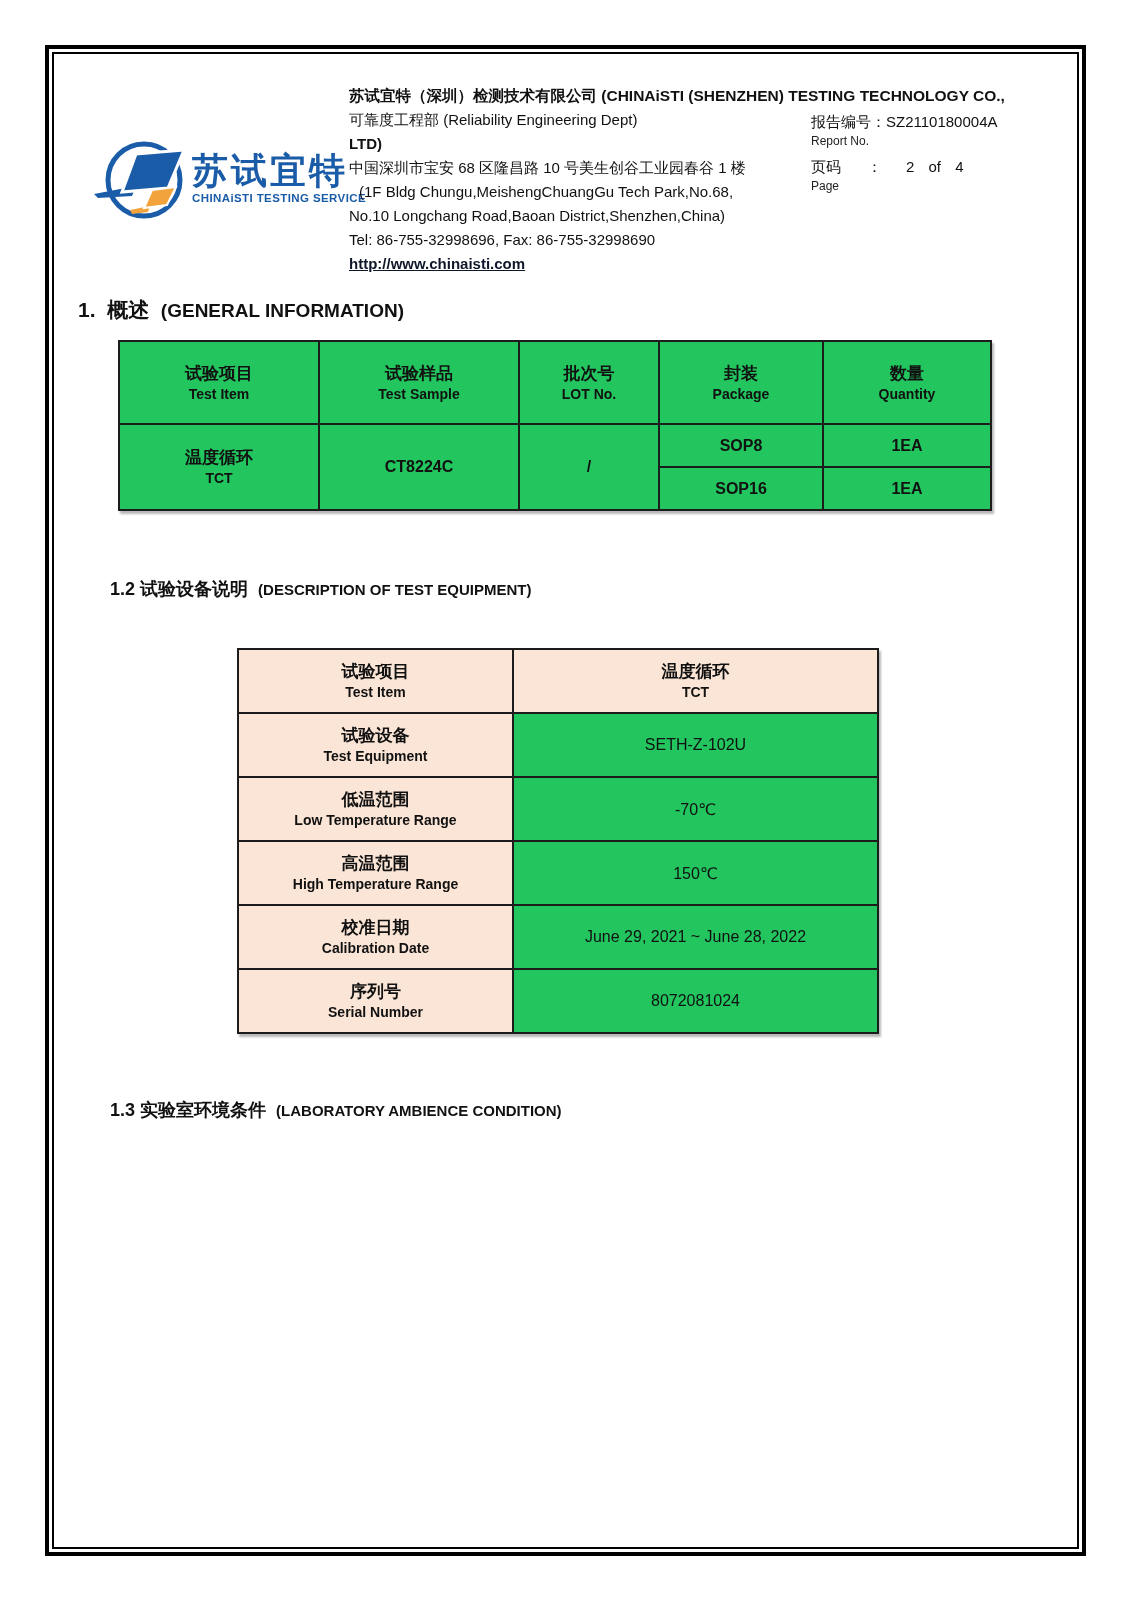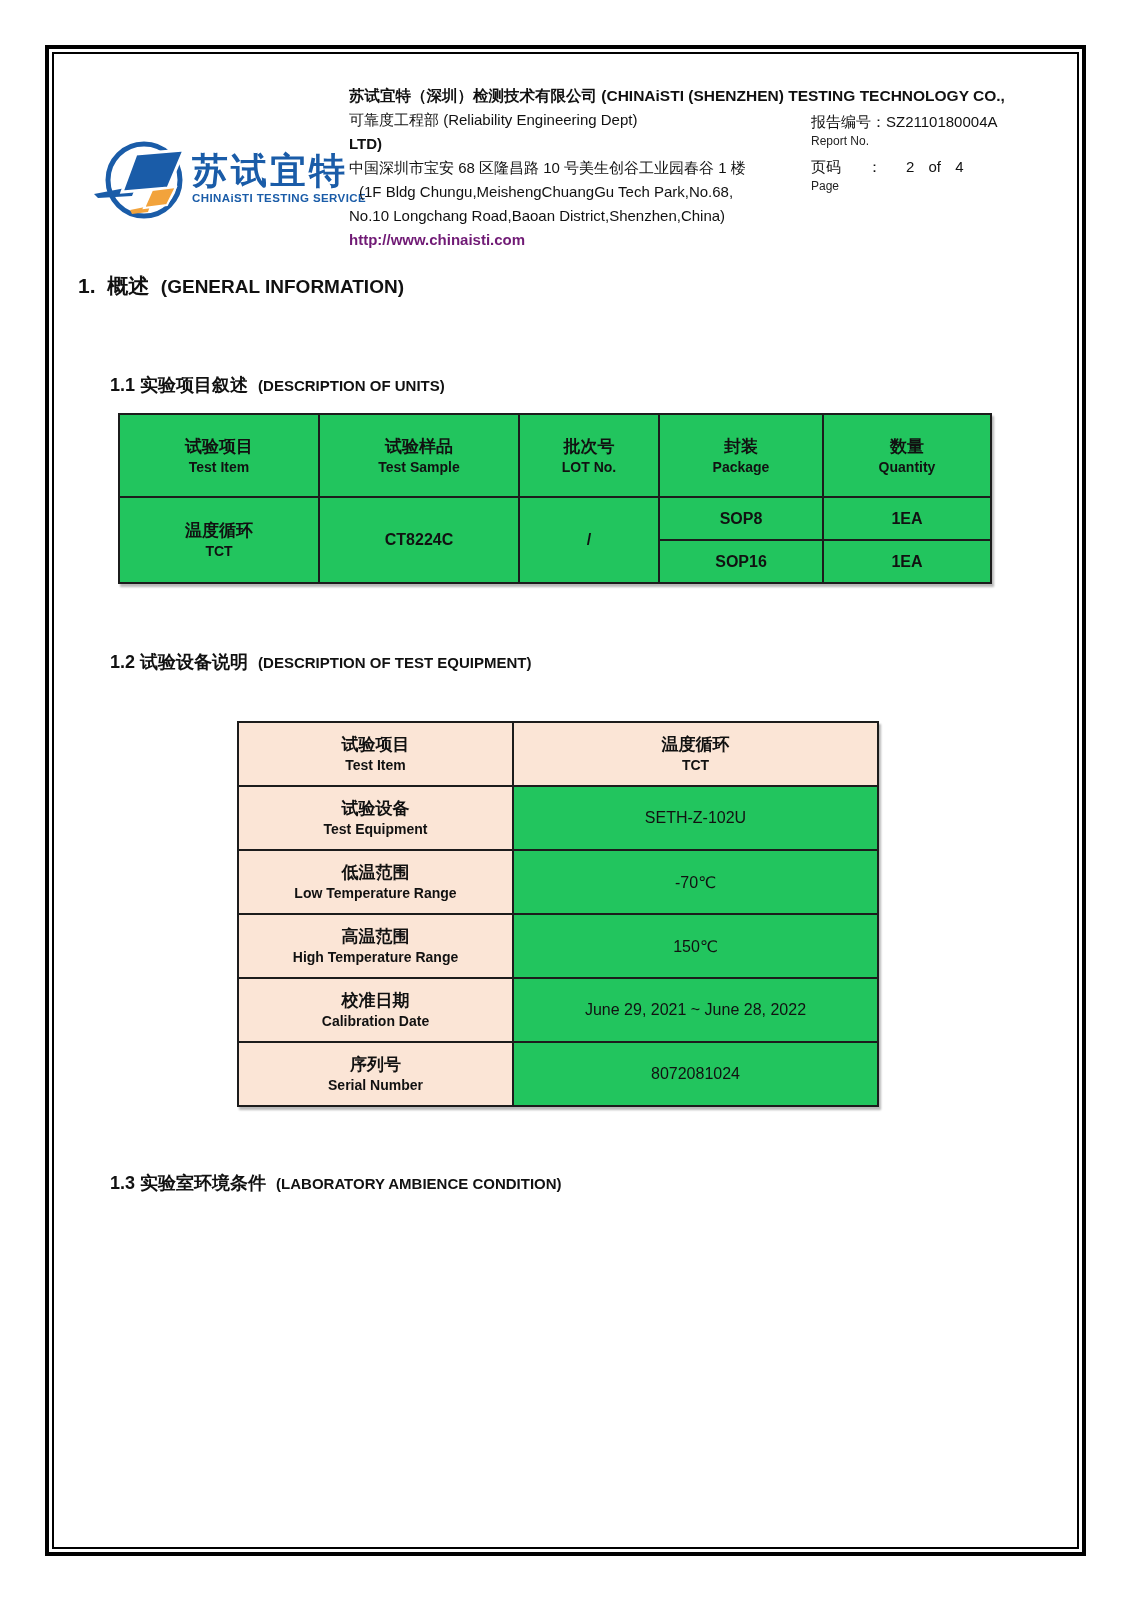--- a/index.html
+++ b/index.html
@@ -40,21 +40,21 @@
     letter-spacing:0.4px; margin-top:3px; white-space:nowrap;
   }
   .header-text { flex:1; font-size:15px; line-height:24px; }
   .company-line1 { font-weight:700; font-size:15.5px; white-space:nowrap; }
   .header-cols { display:flex; }
   .header-left { flex:1; }
   .header-left .hl-line { white-space:nowrap; }
   .hl-bold { font-weight:700; }
   .indent1 { padding-left:10px; }
   .url-line a, .url-line span.url {
-    color:#701a75; font-weight:700; font-size:15px;
+    color:#0f172a; font-weight:700; text-decoration:underline; font-size:15px;
   }
   .header-right { width:228px; flex:none; padding-top:2px; }
   .report-line { font-size:15px; white-space:nowrap; }
   .report-sub { font-size:12px; line-height:15px; color:#222; }
   .page-line { font-size:15px; margin-top:6px; white-space:nowrap; }
   .page-line .gap1 { display:inline-block; width:26px; }
   .page-line .gap2 { display:inline-block; width:24px; }
   .page-line .pv { word-spacing:10px; }
 
   
@@ -122,20 +122,21 @@
 
           <div class="header-text">
             <div class="company-line1">苏试宜特（深圳）检测技术有限公司  (CHINAiSTI (SHENZHEN) TESTING TECHNOLOGY CO.,</div>
             <div class="header-cols">
               <div class="header-left">
                 <div class="hl-line">可靠度工程部  (Reliability Engineering Dept)</div>
                 <div class="hl-line hl-bold">LTD)</div>
                 <div class="hl-line">中国深圳市宝安 68 区隆昌路 10 号美生创谷工业园春谷 1 楼</div>
                 <div class="hl-line indent1">(1F Bldg Chungu,MeishengChuangGu Tech Park,No.68,</div>
                 <div class="hl-line">No.10 Longchang Road,Baoan District,Shenzhen,China)</div>
+                <div class="hl-line">Tel: 86-755-32998696, Fax: 86-755-32998690</div>
                 <div class="hl-line url-line">
                   <span class="url">http://www.chinaisti.com</span>
                 </div>
               </div>
               <div class="header-right">
                 <div class="report-line">
                   <span>报告编号：</span><span>SZ2110180004A</span>
                 </div>
                 <div class="report-sub">Report No.</div>
                 <div class="page-line">
@@ -146,25 +147,20 @@
             </div>
           </div>
         </div>
 
         <div class="sec1">
           <span>1.</span>&nbsp;
           <span>概述</span>&nbsp;
           <span class="en">(GENERAL INFORMATION)</span>
         </div>
 
-        <div class="subsec subsec-11">
-          <span>1.1</span>
-          <span>实验项目叙述</span>&nbsp;
-          <span class="en">(DESCRIPTION OF UNITS)</span>
-        </div>
 
         <table class="units-table tbl-shadow">
           <tbody>
               <tr class="hdr-row">
             <td class="c1">
               <div class="cell-zh">试验项目</div>
               <div class="cell-en">Test Item</div>
             </td>
             <td class="c2">
               <div class="cell-zh">试验样品</div>

